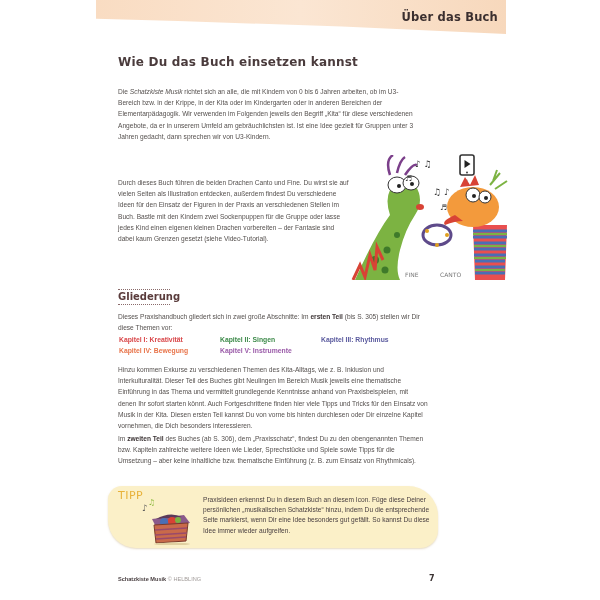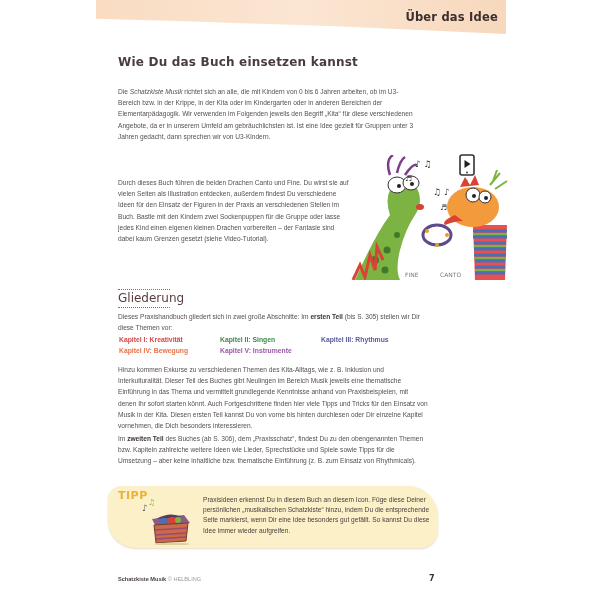--- a/index.html
+++ b/index.html
@@ -29,57 +29,57 @@
     font-family: "Liberation Sans", sans-serif;
   }
   .para i { font-style: italic; }
   .para b { font-weight: bold; color: #3d3536; }
 
   .h2 {
     position: absolute; left: 118px; font-size: 13.5px; color: #4a3b3c;
     font-family: "DejaVu Sans", sans-serif; font-weight: bold; letter-spacing: 0.2px;
   }
   .h3 {
-    position: absolute; left: 118px; top: 289px; font-size: 12px; font-weight: normal; color: #5a3c3c;
+    position: absolute; left: 118px; top: 289px; font-size: 10px; font-weight: bold; color: #5a3c3c;
     border-top: 1px dotted #8a6a6a; border-bottom: 1px dotted #8a6a6a; padding: 1px 0 2px 0;
     width: 52px;
   }
 
   .chapters { position: absolute; left: 119px; top: 336px; width: 310px; height: 26px; font-size: 6.8px; font-weight: bold;
     font-family: "Liberation Sans", sans-serif; }
   .chapters span { position: absolute; }
 
   
   .illustration { position: absolute; left: 345px; top: 155px; width: 165px; height: 125px; }
   .phone-icon { position: absolute; left: 459px; top: 154px; width: 16px; height: 22px; }
   .phone-num { position: absolute; left: 465px; top: 178px; font-size: 6px; color: #555; }
 
   
   .tip-box {
     position: absolute; left: 108px; top: 486px; width: 330px; height: 62px;
     background: #fbf0c8; border-radius: 14px 30px 18px 28px;
     box-shadow: 0 1px 2px rgba(180,150,90,0.35);
   }
-  .tip-label { position: absolute; left: 118px; top: 489px; font-size: 11px; font-weight: bold; color: #e8b23a; letter-spacing: 0.5px; }
+  .tip-label { position: absolute; left: 118px; top: 489px; font-size: 11px; font-weight: normal; color: #e8b23a; letter-spacing: 0.5px; }
   .tip-chest { position: absolute; left: 142px; top: 497px; width: 52px; height: 48px; }
   .tip-text { position: absolute; left: 203px; top: 495px; width: 230px; font-size: 6.6px; line-height: 10.2px; color: #4a4042;
     font-family: "Liberation Sans", sans-serif; }
 
   .footer-left { position: absolute; left: 118px; top: 576px; font-size: 5.6px; color: #6b6260; font-family: "Liberation Sans", sans-serif; }
   .footer-left b { color: #4a4042; }
   .footer-left .light { color: #a09a98; }
   .page-num { position: absolute; left: 429px; top: 574px; font-size: 8px; font-weight: bold; color: #3b3333; }
 </style>
 </head>
 <body>
 
 <div class="page">
 
   <div class="header-band"></div>
-  <div class="header-title">Über das Idee</div>
+  <div class="header-title">Über das Buch</div>
 
   <div class="h1">Wie Du das Buch einsetzen kannst</div>
 
   <div class="para" style="left:118px; top:86px; width:300px;">
     <span>Die </span><i>Schatzkiste Musik</i><span> richtet sich an alle, die mit Kindern von 0 bis 6 Jahren arbeiten, ob im U3-Bereich bzw. in der Krippe, in der Kita oder im Kindergarten oder in anderen Bereichen der Elementarpädagogik. Wir verwenden im Folgenden jeweils den Begriff „Kita“ für diese verschiedenen Angebote, da er in unserem Umfeld am gebräuchlichsten ist. Ist eine Idee gezielt für Gruppen unter 3 Jahren gedacht, dann sprechen wir von U3-Kindern.</span>
   </div>
 
   <div class="para" style="left:118px; top:177px; width:232px;">Durch dieses Buch führen die beiden Drachen Canto und Fine. Du wirst sie auf vielen Seiten als Illustration entdecken, außerdem findest Du verschiedene Ideen für den Einsatz der Figuren in der Praxis an verschiedenen Stellen im Buch. Bastle mit den Kindern zwei Sockenpuppen für die Gruppe oder lasse jedes Kind einen eigenen kleinen Drachen vorbereiten – der Fantasie sind dabei kaum Grenzen gesetzt (siehe Video-Tutorial).</div>
 
   <svg class="phone-icon" viewBox="0 0 16 22">

